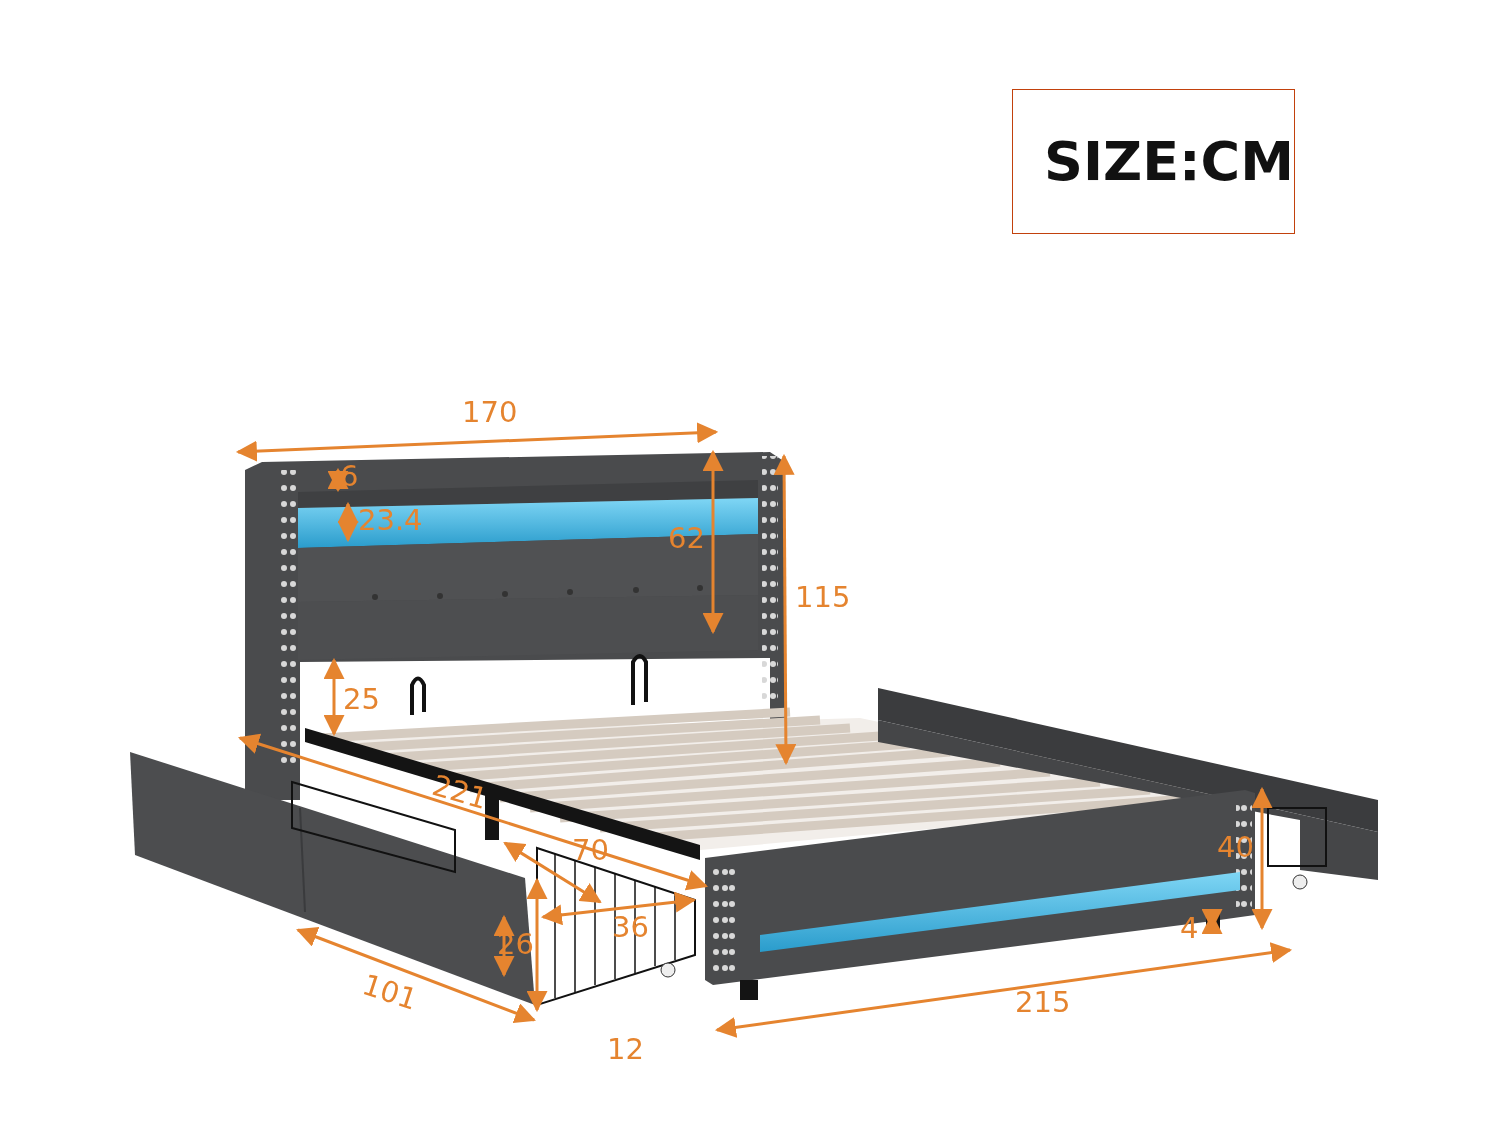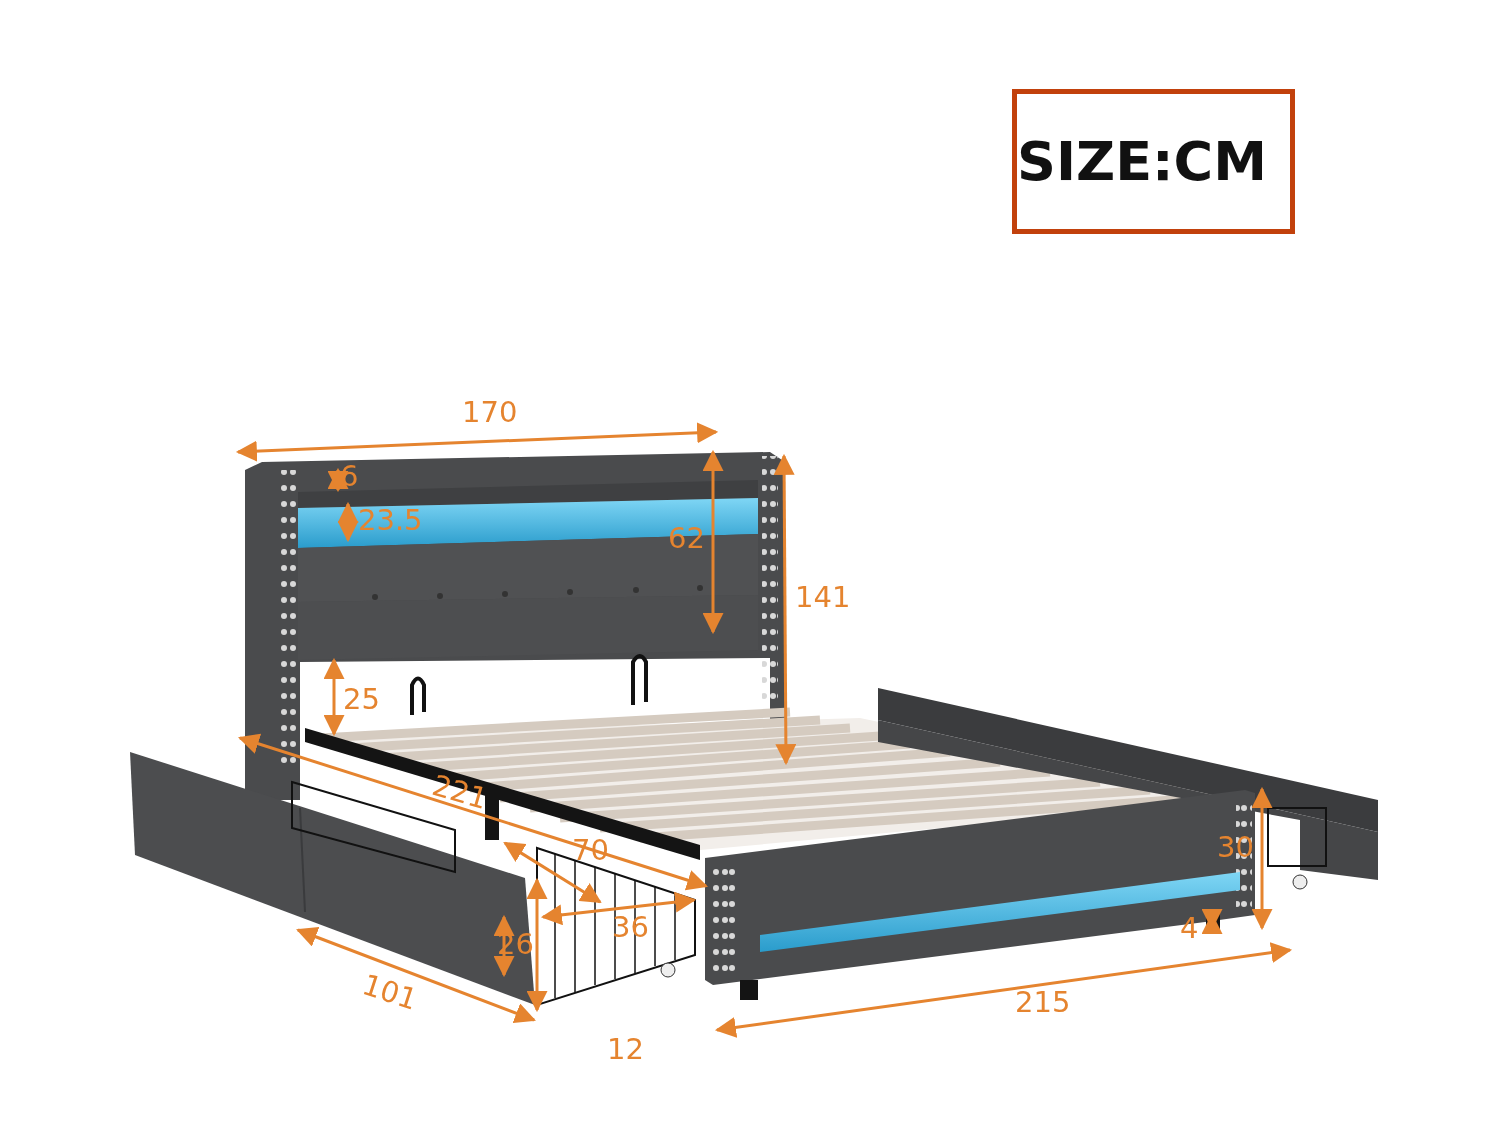--- a/index.html
+++ b/index.html
@@ -1,20 +1,20 @@
 <!DOCTYPE html>
 <html><head>
 <meta charset="utf-8">
 <style>
   html, body { margin:0; padding:0; background:#ffffff; }
   body { width:1500px; height:1125px; position:relative; overflow:hidden;
          font-family:"DejaVu Sans", "Liberation Sans", sans-serif; }
   .unit-box { position:absolute; left:1012px; top:89px; width:283px; height:145px;
-              border:5px solid #c2410c; box-sizing:border-box; display:flex;
-              align-items:center; justify-content:flex-start; }
+              border:1px solid #c2410c; box-sizing:border-box; display:flex;
+              align-items:center; justify-content:flex-end; }
   .unit-box span { font-size:54px; font-weight:bold; color:#111; letter-spacing:0px; }
   svg.diagram { position:absolute; left:0; top:0; }
   .dim { position:absolute; color:#e5842f; font-size:29px; line-height:1; white-space:nowrap; }
 </style>
 </head>
 <body>
 
 <div class="unit-box">
   <span>SIZE:CM</span>
 </div>
@@ -121,25 +121,25 @@
     <line x1="505" y1="843" x2="600" y2="902" marker-start="url(#ah)" marker-end="url(#ah)"></line>
     <line x1="504" y1="917" x2="504" y2="975" marker-start="url(#ah)" marker-end="url(#ah)"></line>
     <line x1="1262" y1="789" x2="1262" y2="928" marker-start="url(#ah)" marker-end="url(#ah)"></line>
     <line x1="1212" y1="915" x2="1212" y2="928" marker-start="url(#ah)" marker-end="url(#ah)"></line>
     <line x1="717" y1="1030" x2="1290" y2="950" marker-start="url(#ah)" marker-end="url(#ah)"></line>
   </g>
 </svg>
 
 <div class="dim" style="left:462px;top:398px;text-align:right;">170</div>
 <div class="dim" style="left:340px;top:462px;">6</div>
-<div class="dim" style="left:358px;top:506px;">23.5</div>
+<div class="dim" style="left:358px;top:506px;">23.4</div>
 <div class="dim" style="left:668px;top:524px;">62</div>
-<div class="dim" style="left:795px;top:583px;">141</div>
+<div class="dim" style="left:795px;top:583px;">115</div>
 <div class="dim" style="left:343px;top:685px;">25</div>
 <div class="dim" style="left:432px;top:778px;transform:rotate(16deg);">221</div>
 <div class="dim" style="left:362px;top:978px;transform:rotate(18deg);">101</div>
 <div class="dim" style="left:497px;top:930px;">26</div>
 <div class="dim" style="left:572px;top:836px;">70</div>
 <div class="dim" style="left:612px;top:913px;">36</div>
 <div class="dim" style="left:566px;top:1035px;margin-left:41px;">12</div>
-<div class="dim" style="left:1217px;top:833px;">30</div>
+<div class="dim" style="left:1217px;top:833px;">40</div>
 <div class="dim" style="left:1180px;top:914px;">4</div>
 <div class="dim" style="left:1015px;top:988px;">215</div>
 
 </body></html>

